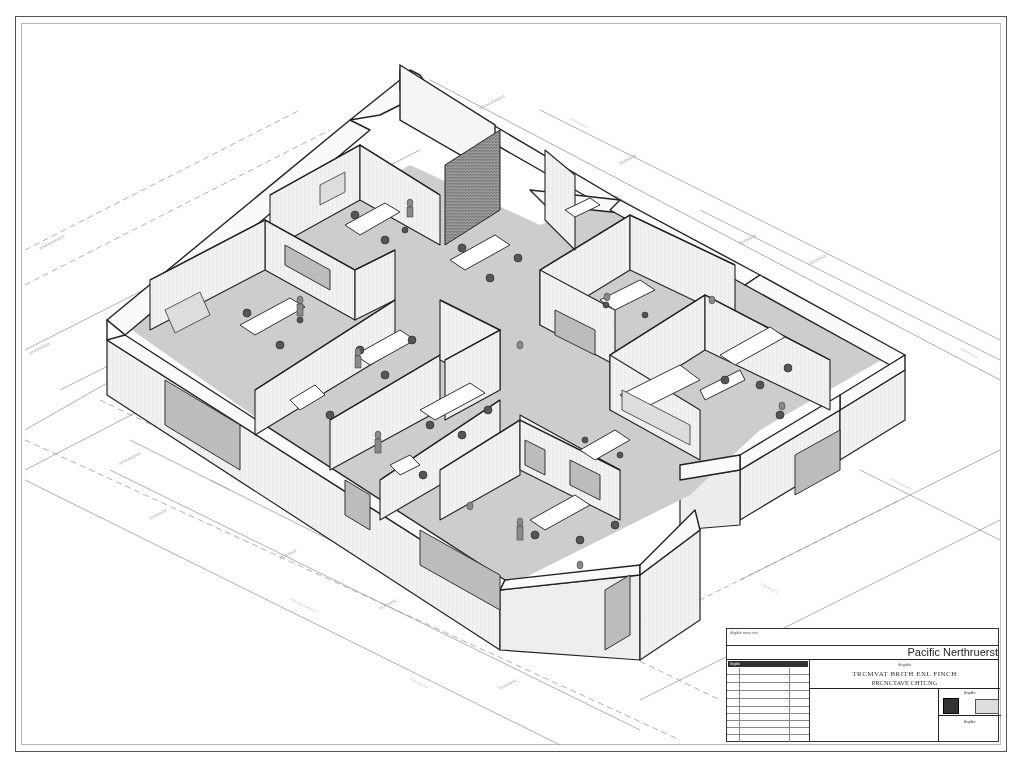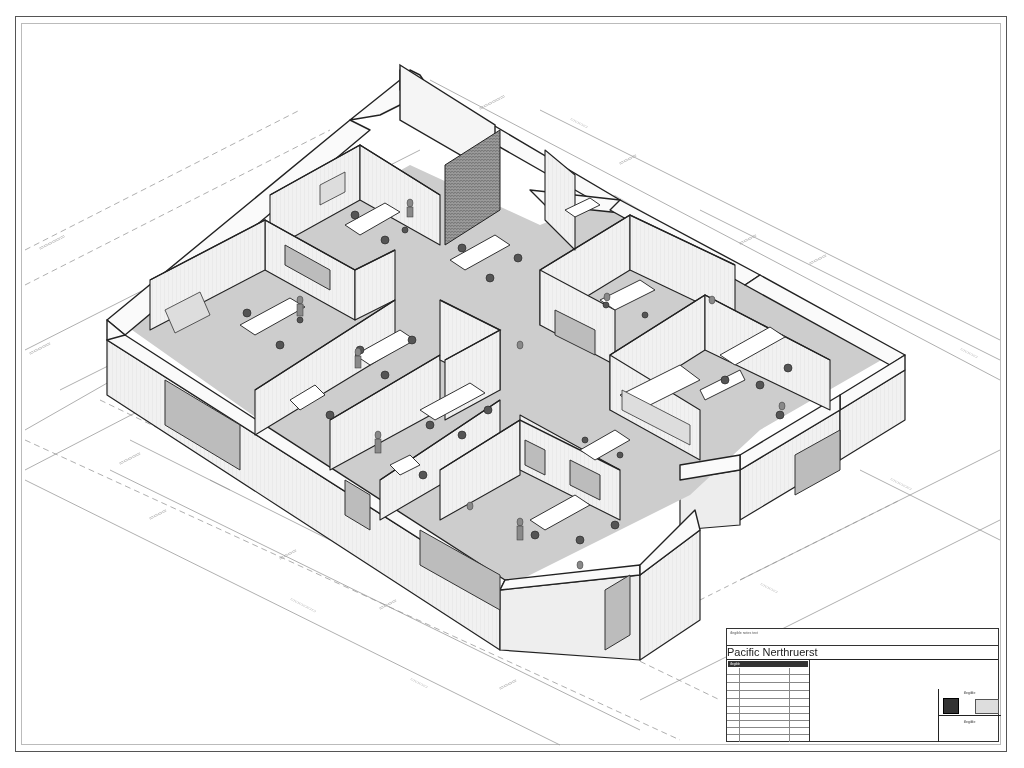--- a/index.html
+++ b/index.html
@@ -2,21 +2,21 @@
 <html><head>
 <meta charset="utf-8">
 <style>
   html, body { margin:0; padding:0; background:#ffffff; }
   body { width:1024px; height:768px; position:relative; overflow:hidden; font-family:"Liberation Sans", sans-serif; color:#222; }
   .frame-outer { position:absolute; left:15px; top:16px; width:992px; height:736px; border:1.5px solid #555; box-sizing:border-box; }
   .frame-inner { position:absolute; left:21px; top:23px; width:980px; height:722px; border:1px solid #bbb; box-sizing:border-box; }
   svg.drawing { position:absolute; left:0; top:0; }
   .tb { position:absolute; left:726px; top:628px; width:273px; height:114px; border:1.2px solid #333; box-sizing:border-box; background:#fff; }
   .tb-notes { position:absolute; left:0; top:0; width:100%; height:17px; border-bottom:1px solid #333; font-size:3.5px; line-height:4.5px; padding:2px 3px; box-sizing:border-box; color:#555; }
-  .tb-title { position:absolute; left:0; top:17px; width:100%; height:13px; border-bottom:1.5px solid #222; text-align:left; font-size:11px; line-height:13px; color:#222; }
+  .tb-title { position:absolute; left:0; top:17px; width:100%; height:13px; border-bottom:1.5px solid #222; text-align:right; font-size:11px; line-height:13px; color:#222; }
   .tb-left { position:absolute; left:0; top:31px; width:82px; height:82px; border-right:1px solid #333; }
   .tb-left-head { height:6px; background:#333; margin:1px 1px 0 1px; font-size:3px; color:#fff; line-height:6px; padding-left:2px; }
   .tb-row { position:absolute; left:0; width:82px; border-top:1px solid #888; font-size:3.5px; color:#444; }
   .tb-row .c1 { position:absolute; left:2px; top:1px; width:10px; }
   .tb-row .c2 { position:absolute; left:14px; top:1px; }
   .tb-vline { position:absolute; top:8px; bottom:0; border-left:1px solid #888; }
   .tb-center { position:absolute; left:82px; top:31px; width:191px; height:28px; border-bottom:1.5px solid #222; text-align:center; }
   .tb-center .sub { font-size:4px; color:#555; margin-top:2px; }
   .tb-center .l1 { font-size:7px; letter-spacing:0.5px; color:#333; margin-top:3px; font-family:"Liberation Serif", serif; }
   .tb-center .l2 { font-size:6.5px; color:#333; margin-top:1px; font-family:"Liberation Serif", serif; }
@@ -288,20 +288,25 @@
     <div class="tb-row" style="top:67px">
         <span class="c1"></span>
         <span class="c2"></span>
       </div>
     <div class="tb-row" style="top:74px">
         <span class="c1"></span>
         <span class="c2"></span>
       </div>
   </div>
 
+  <div class="tb-center">
+    <div class="sub">illegible</div>
+    <div class="l1">TRCMVAT  BRITH  EXL  FINCH</div>
+    <div class="l2">PRCNCTAVE CHTCNG</div>
+  </div>
 
 
   <div class="tb-right">
     <div class="head">illegible</div>
     <div class="stamp"></div>
     <div class="stamp2"></div>
     <div class="sep"></div>
     <div class="txt">illegible</div>
   </div>
 </div>

